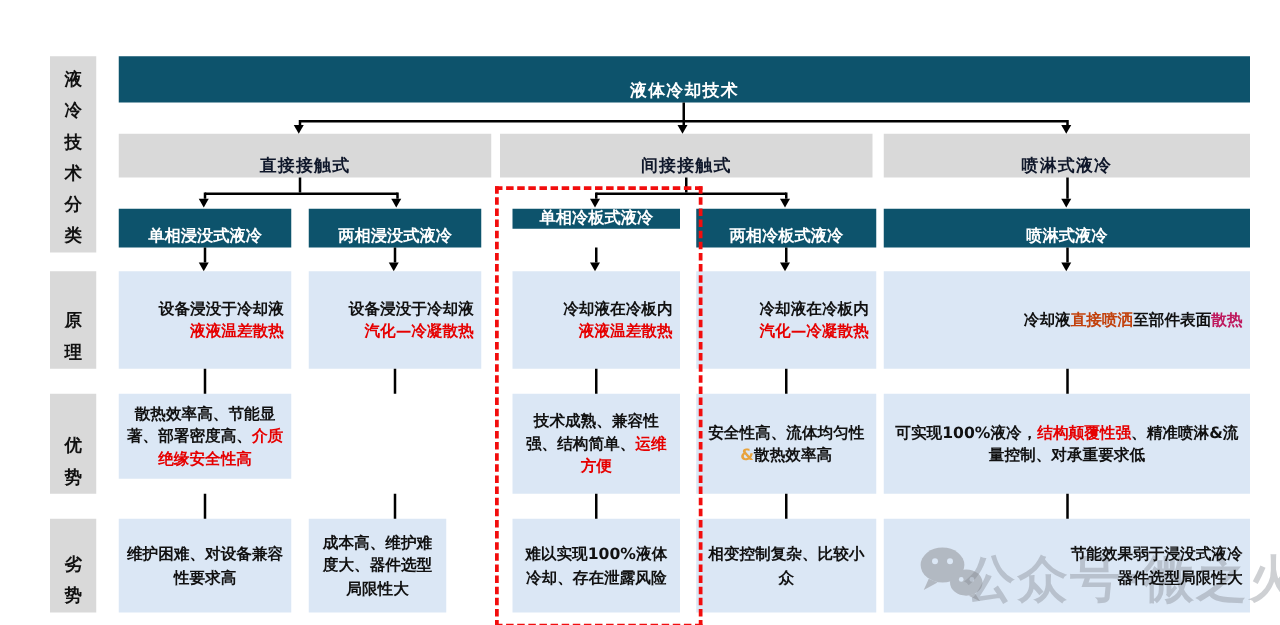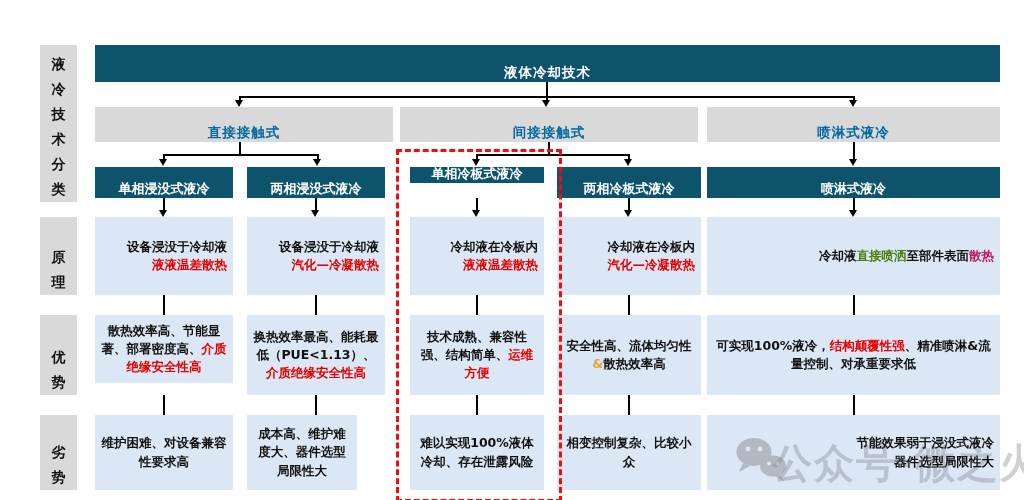--- a/index.html
+++ b/index.html
@@ -3,21 +3,21 @@
 <meta charset="utf-8">
 <style>
   html,body{margin:0;padding:0;background:#fff}
   .stage{position:relative;width:1024px;height:500px;background:#fff;
          font-family:"DejaVu Sans",sans-serif;overflow:hidden}
   .title{position:absolute;left:8px;top:6px;font-size:15px;font-weight:bold;color:#000}
   .box{position:absolute;display:flex;align-items:flex-end;justify-content:center;
        text-align:center;font-weight:bold;box-sizing:border-box}
   .teal{background:var(--teal);color:#fff;font-size:13px}
   .root{font-size:13.5px;letter-spacing:1px}
-  .grayb{background:var(--gray_box);color:#0369a1;font-size:13.5px;letter-spacing:1px}
+  .grayb{background:var(--gray_box);color:#0f172a;font-size:13.5px;letter-spacing:1px}
   .side{background:var(--gray_box);color:#111;font-size:14px}
   .vt{width:1.25em;word-break:break-all;line-height:25px;text-align:center}
   .blueb{background:var(--blue_box);color:#111;font-size:12.5px;line-height:1.45;
          padding:3px 6px;flex-direction:column}
   .ln{position:relative;z-index:2}
   .vline{position:absolute;width:1.5px;background:#000}
   .hline{position:absolute;height:1.5px;background:#000}
   .ah{position:absolute;width:0;height:0;border-left:4.5px solid transparent;
       border-right:4.5px solid transparent;border-top:7px solid #000}
   .dashbox{position:absolute;left:396px;top:149px;width:160px;height:347px;
@@ -67,28 +67,25 @@
   </div>
   <div class="box blueb" style="left:410px;top:217px;width:134px;height:78px">
     <div class="ln"><span>冷却液在冷板内</span></div>
     <div class="ln"><span style="color: rgb(230, 0, 0);">液液温差散热</span></div>
   </div>
   <div class="box blueb" style="left:557px;top:217px;width:144px;height:78px">
     <div class="ln"><span>冷却液在冷板内</span></div>
     <div class="ln"><span style="color: rgb(230, 0, 0);">汽化—冷凝散热</span></div>
   </div>
   <div class="box blueb" style="left:707px;top:217px;width:293px;height:78px">
-    <div class="ln"><span>冷却液</span><span style="color: #4d7c0f;">直接喷洒</span><span>至部件表面</span><span style="color: #be185d;">散热</span></div>
+    <div class="ln"><span>冷却液</span><span style="color: #c2410c;">直接喷洒</span><span>至部件表面</span><span style="color: #be185d;">散热</span></div>
   </div>
 
   <div class="box blueb" style="left:95px;top:315px;width:138px;height:68px">
     <div class="ln"><span>散热效率高、节能显著、部署密度高、</span><span style="color: rgb(230, 0, 0);">介质绝缘安全性高</span></div>
-  </div>
-  <div class="box blueb" style="left:247px;top:315px;width:138px;height:80px">
-    <div class="ln"><span>换热效率最高、能耗最低（PUE&lt;1.13）、</span><span style="color: rgb(230, 0, 0);">介质绝缘安全性高</span></div>
   </div>
   <div class="box blueb" style="left:410px;top:315px;width:134px;height:80px">
     <div class="ln"><span>技术成熟、兼容性强、结构简单、</span><span style="color: rgb(230, 0, 0);">运维方便</span></div>
   </div>
   <div class="box blueb" style="left:557px;top:315px;width:144px;height:80px">
     <div class="ln"><span>安全性高、流体均匀性</span><span style="color: rgb(232, 163, 61);">&amp;</span><span>散热效率高</span></div>
   </div>
   <div class="box blueb" style="left:707px;top:315px;width:293px;height:80px">
     <div class="ln"><span>可实现100%液冷，</span><span style="color: rgb(230, 0, 0);">结构颠覆性强</span><span>、精准喷淋&amp;流量控制、对承重要求低</span></div>
   </div>

